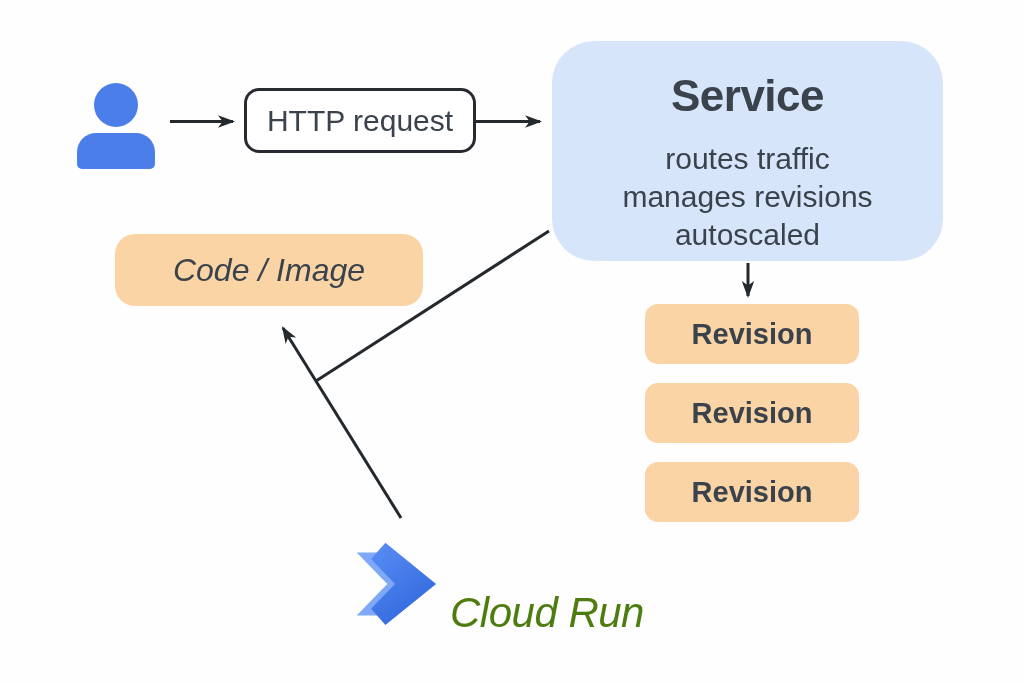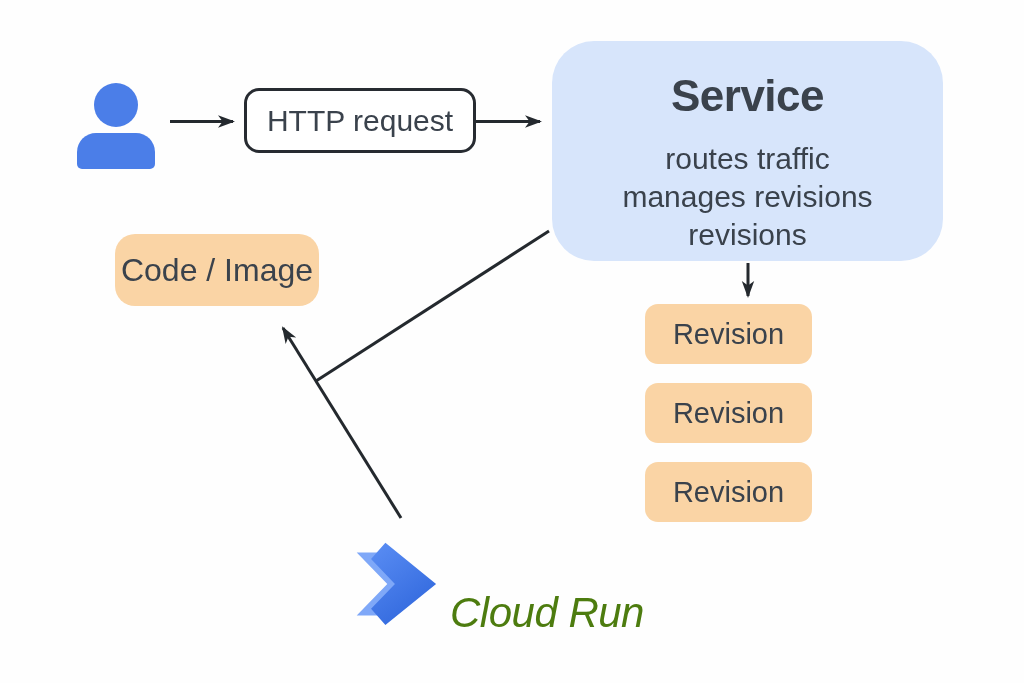--- a/index.html
+++ b/index.html
@@ -59,31 +59,32 @@
     font-size:44px;
     font-weight:bold;
     line-height:48px;
     letter-spacing:-0.5px;
   }
   .service-lines{margin-top:20px;font-size:30px;line-height:38px;}
 
   
   .code-box{
     position:absolute;left:115px;top:234px;
-    width:204px;height:72px;
+    width:308px;height:72px;
     border-radius:20px;
     display:flex;align-items:center;justify-content:center;
     font-size:32px;
+    font-style:italic;
   }
   .revision-box{
     position:absolute;left:645px;
-    width:167px;height:60px;
+    width:214px;height:60px;
     border-radius:13px;
     display:flex;align-items:center;justify-content:center;
-    font-size:29px;font-weight:400;
+    font-size:29px;font-weight:700;
   }
   .rev-1{top:304px;} .rev-2{top:383px;} .rev-3{top:462px;}
 
   
   .logo{position:absolute;left:350px;top:533px;width:300px;height:100px;}
   .logo-icon{position:absolute;left:0;top:4px;width:88px;height:92px;}
   .logo-google{
     position:absolute;left:100px;top:0px;
     font-size:54px;line-height:54px;letter-spacing:-1.5px;
     white-space:nowrap;
@@ -119,21 +120,21 @@
 
   <div class="http-box" style="background-color: rgb(255, 255, 255); border-color: rgb(39, 43, 49);">
     <span>HTTP request</span>
   </div>
 
   <div class="service-box" style="background-color: rgb(215, 229, 251);">
     <div class="service-title">Service</div>
     <div class="service-lines">
       <div>routes traffic</div>
       <div>manages revisions</div>
-      <div>revisions</div>
+      <div>autoscaled</div>
     </div>
   </div>
 
   <div class="code-box" style="background-color: rgb(250, 212, 165);">
     <span>Code / Image</span>
   </div>
 
   <div class="revision-box rev-1" style="background-color: rgb(250, 212, 165);">
     <span>Revision</span>
   </div>

